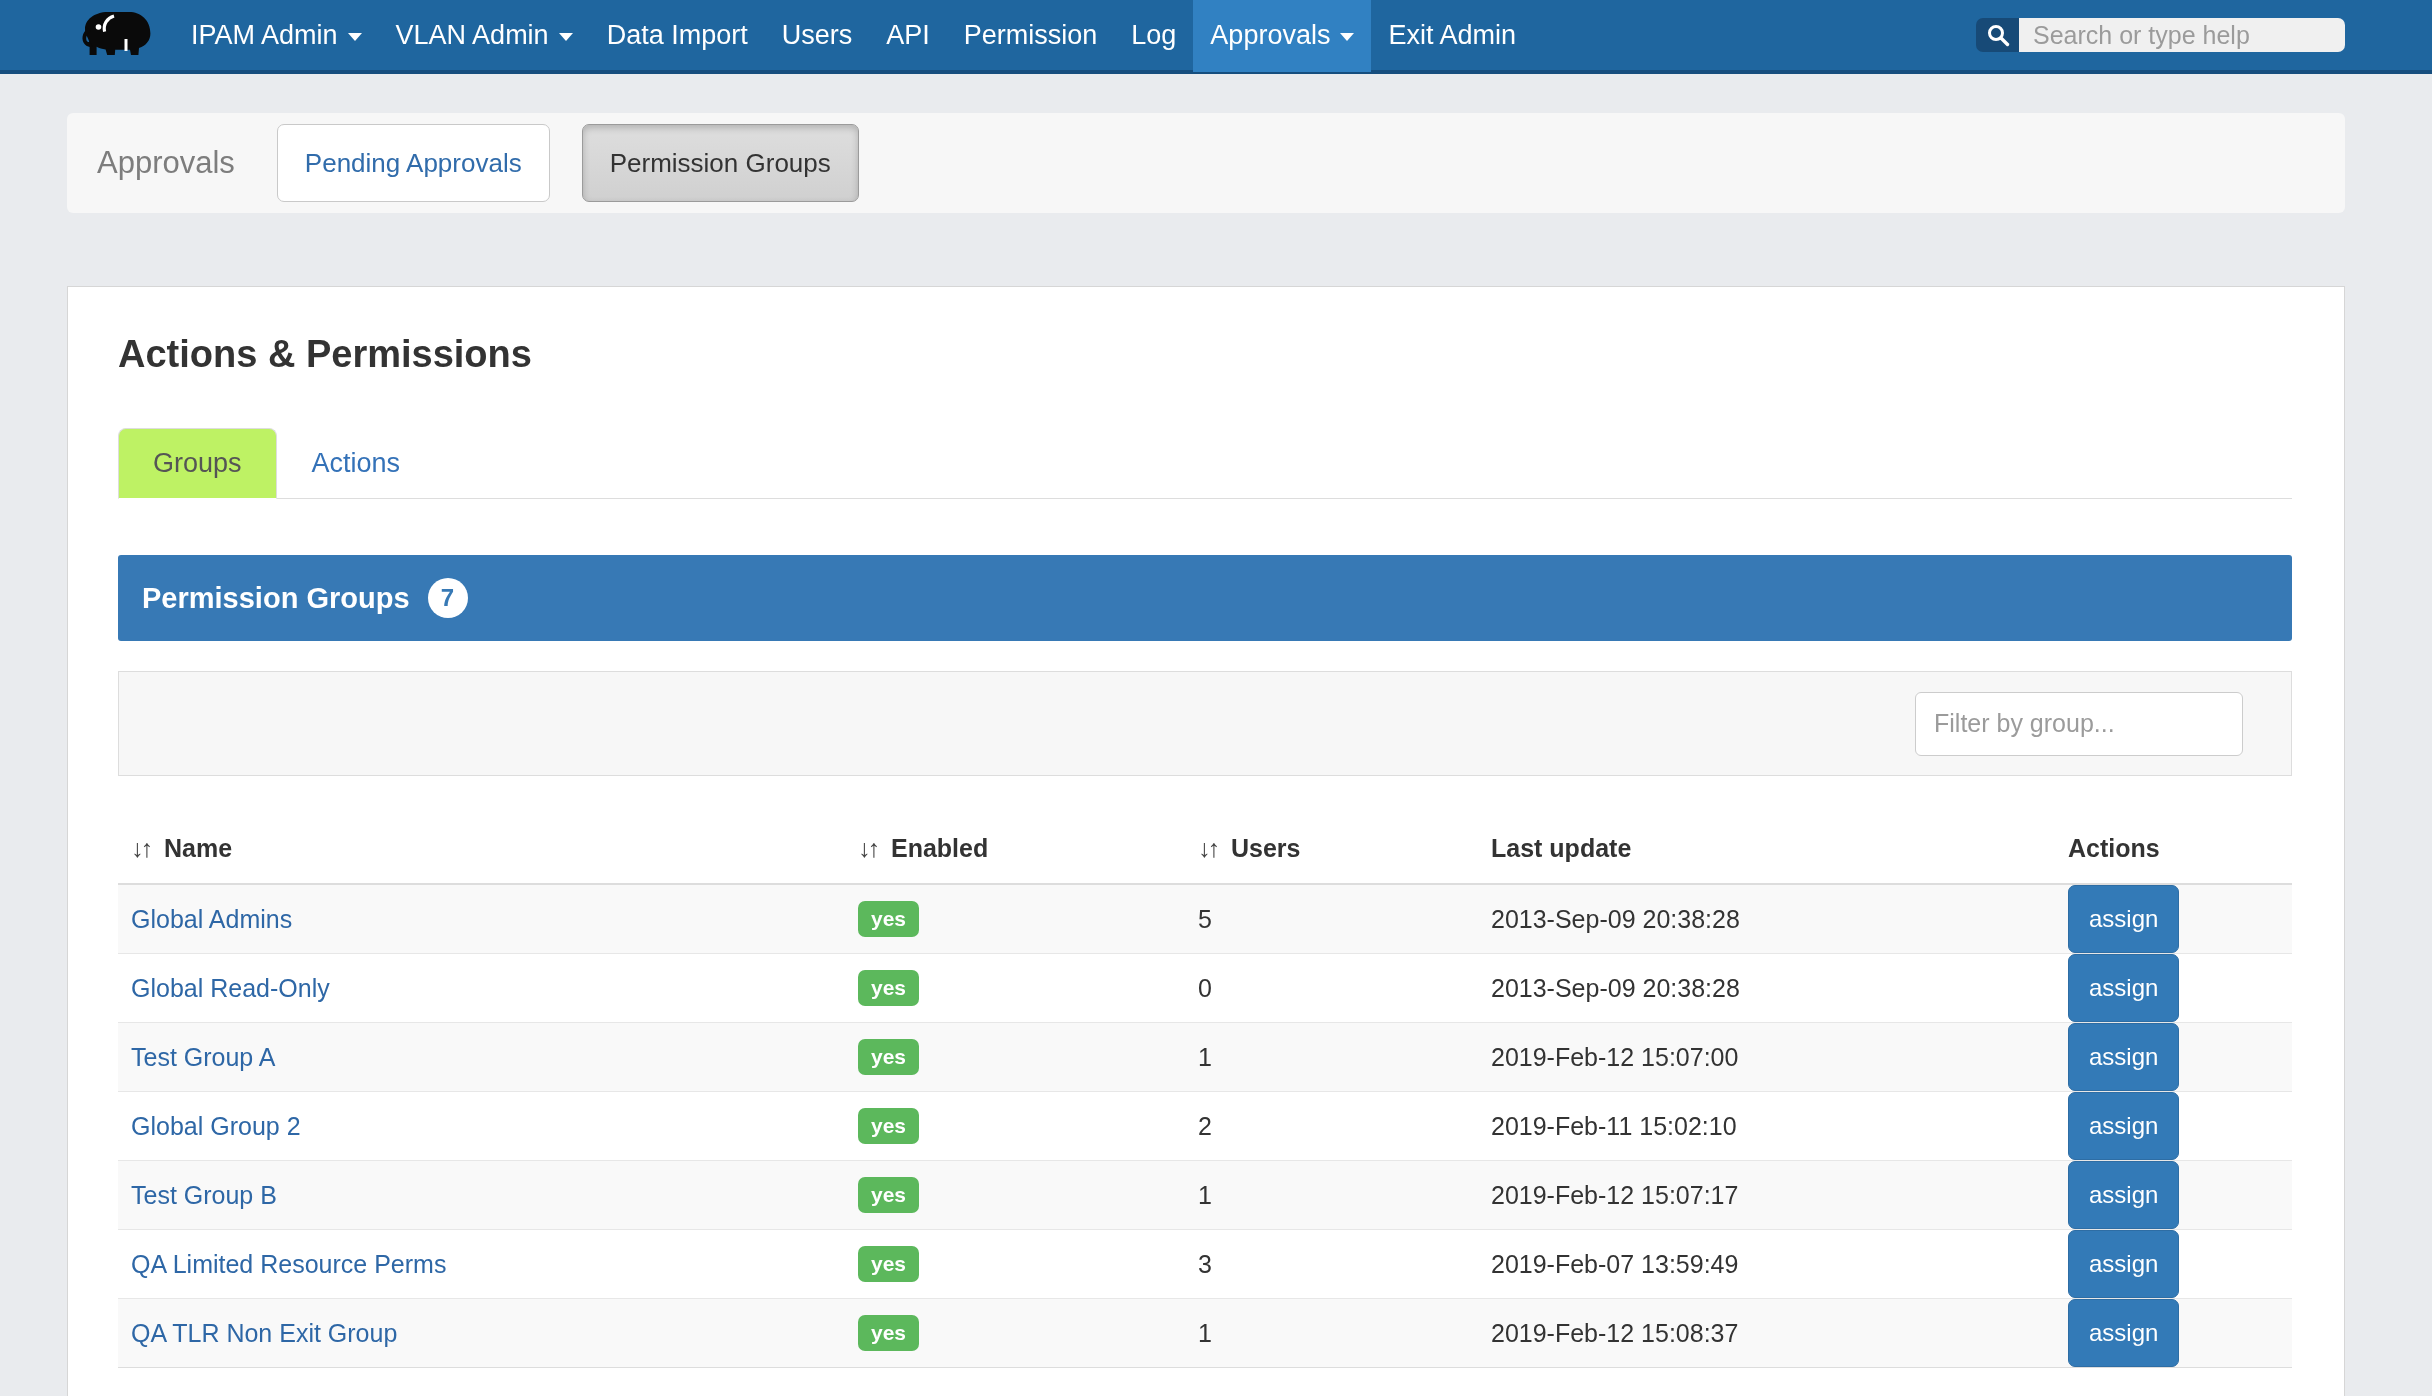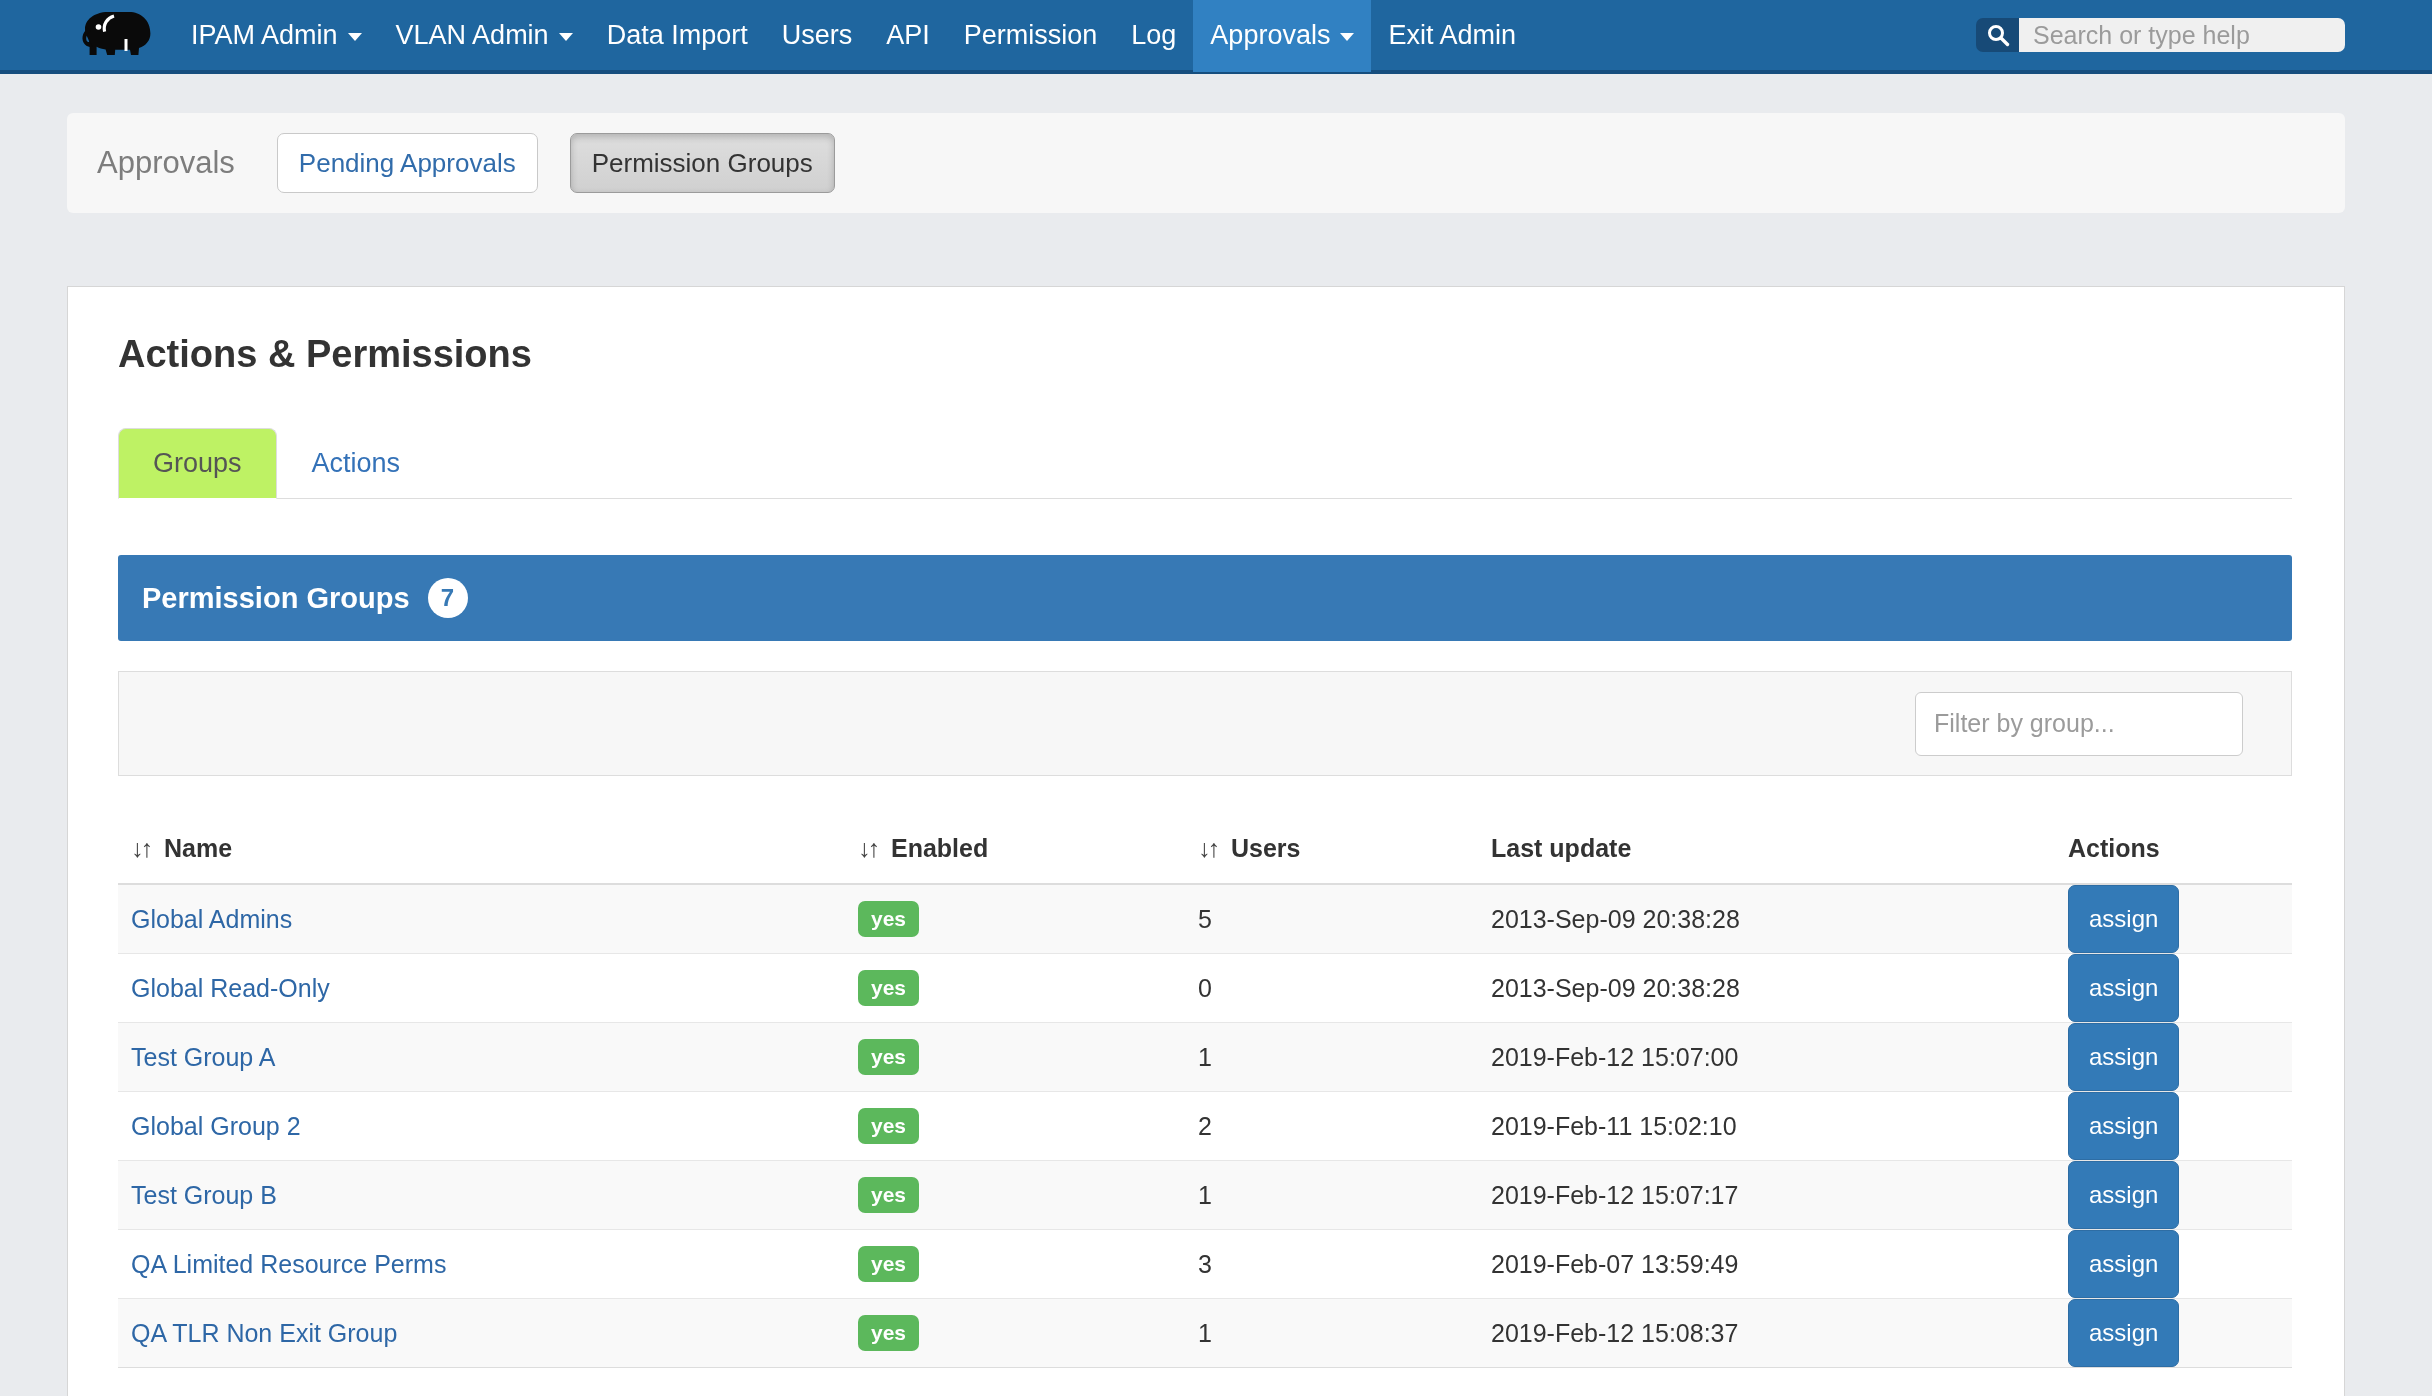--- a/index.html
+++ b/index.html
@@ -52,21 +52,21 @@
   }
   .search input::placeholder{color:#9b9b9b;}
   
   .band{
     margin:39px 0 0 67px;width:2278px;height:100px;
     background:#f7f7f7;border-radius:6px;
     display:flex;align-items:center;padding-left:30px;gap:34px;
   }
   .band-title{font-size:31px;color:#7d7d7d;margin-right:8px;}
   .btn{
-    font-size:26px;padding:0 21px;height:60px;display:flex;align-items:center;
+    font-size:26px;padding:0 27px;height:78px;display:flex;align-items:center;
     border-radius:7px;cursor:pointer;white-space:nowrap;
   }
   .btn-default{background:#fff;border:1px solid #c9c9c9;color:#316cab;}
   .btn-active{
     background:linear-gradient(#dedede,#d0d0d0);
     border:1px solid #9b9b9b;color:#333;
     box-shadow:inset 0 3px 7px rgba(0,0,0,.2);
   }
   
   .card{

